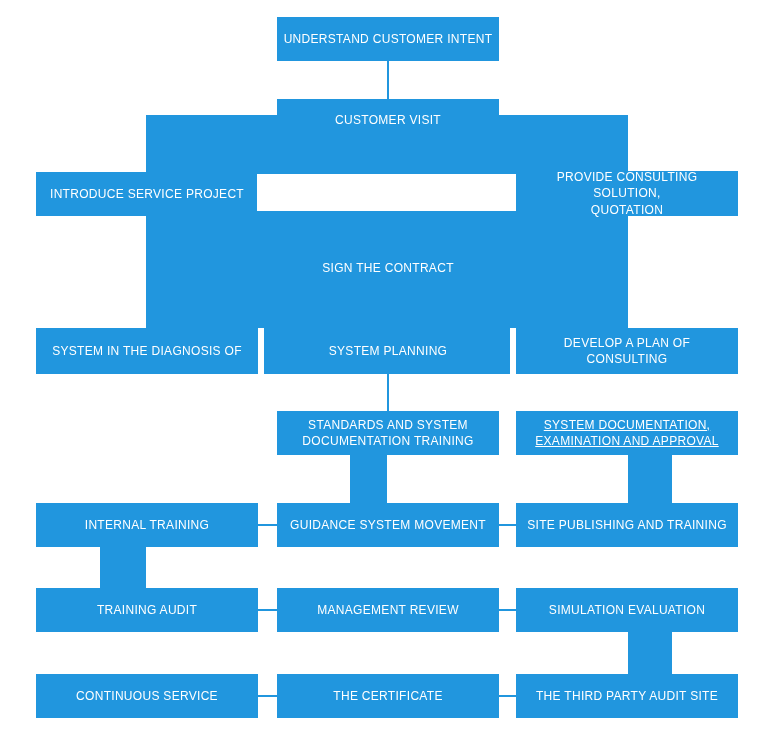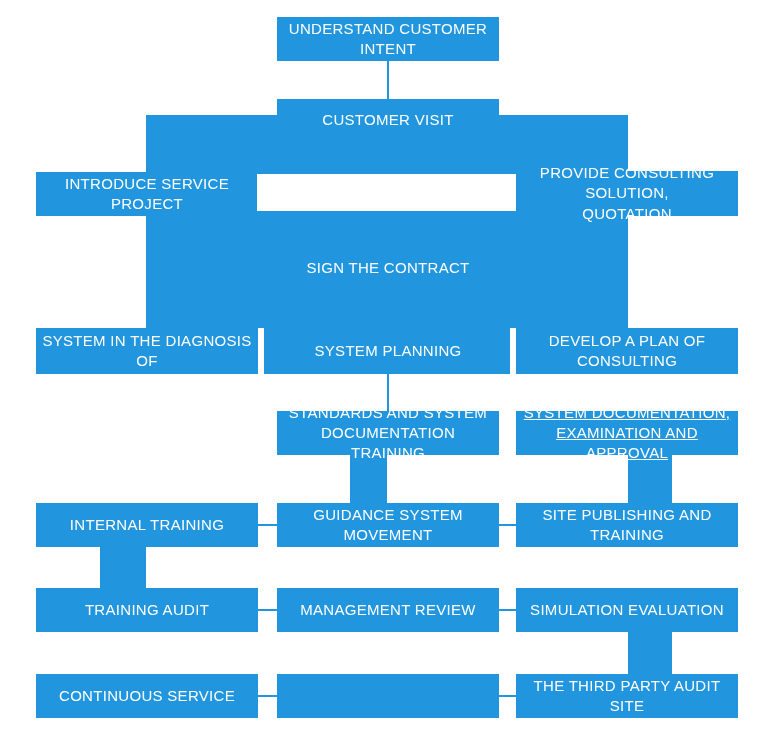--- a/index.html
+++ b/index.html
@@ -27,21 +27,21 @@
   }
   
   .node {
     position: absolute;
     background: #2196DE;
     color: #ffffff;
     display: flex;
     align-items: center;
     justify-content: center;
     text-align: center;
-    font-size: 15px;
+    font-size: 12px;
     letter-spacing: 0.3px;
     line-height: 1.35;
     box-sizing: border-box;
     padding: 2px 6px;
   }
   .node.transparent {
     background: transparent;
   }
   .node-label {
     display: block;
@@ -183,18 +183,21 @@
   </div>
 
   <div class="node transparent" style="left:516px; top:588px; width:222px; height:44px;">
     <span class="node-label">SIMULATION EVALUATION</span>
   </div>
 
   <div class="node transparent" style="left:36px; top:674px; width:222px; height:44px;">
     <span class="node-label">CONTINUOUS SERVICE</span>
   </div>
 
+  <div class="node transparent" style="left:277px; top:674px; width:222px; height:44px;">
+    <span class="node-label">THE CERTIFICATE</span>
+  </div>
 
   <div class="node transparent" style="left:516px; top:674px; width:222px; height:44px;">
     <span class="node-label">THE THIRD PARTY AUDIT SITE</span>
   </div>
 
 </div>
 
 </body></html>

